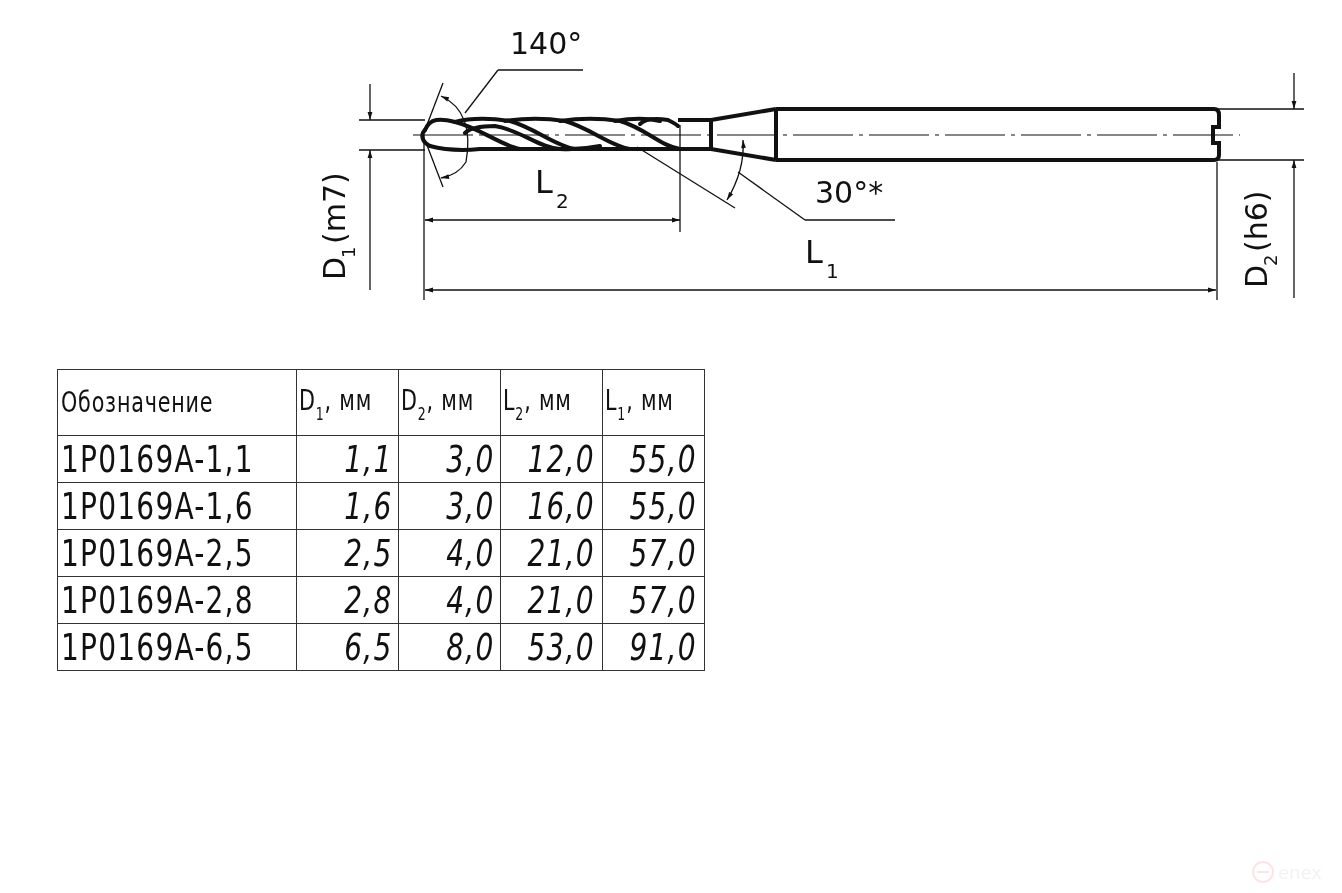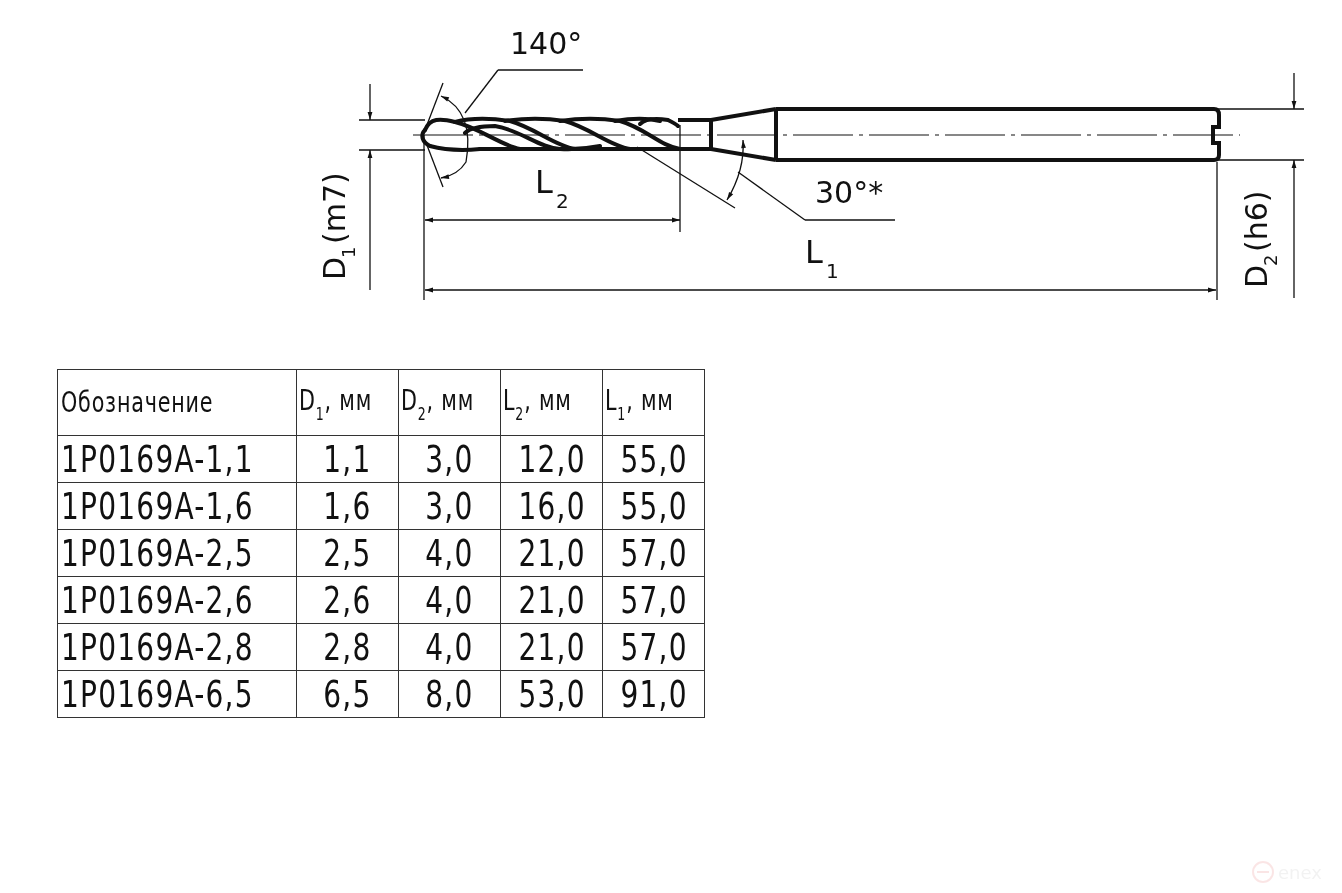--- a/index.html
+++ b/index.html
@@ -8,21 +8,21 @@
     #drawing { position: absolute; left: 0; top: 0; width: 1342px; height: 330px; }
     #drawing text { font-family: "DejaVu Sans", sans-serif; fill: #111; }
     .spec-table { position: absolute; left: 57px; top: 369px; border-collapse: collapse;
                   table-layout: fixed; }
     .spec-table td, .spec-table th { border: 1.6px solid #333; padding: 0; height: 46px;
                   font-weight: normal; font-size: 38px; line-height: 46px; white-space: nowrap;
                   letter-spacing: 1.5px; transform-origin: left; }
     .spec-table th { height: 61px; line-height: 61px; font-size: 28px; letter-spacing: 1px; text-align: left; padding-left: 3px; }
     .spec-table th.num-h { padding-left: 2px; }
     .spec-table td.name { text-align: left; padding-left: 3px; }
-    .spec-table td.num { text-align: center; }
+    .spec-table td.num { text-align: right; font-style: italic; }
     .spec-table .c0 { width: 230px; }
     .spec-table .c1 { width: 102px; }
     .spec-table .c2 { width: 102px; }
     .spec-table .c3 { width: 102px; }
     .spec-table .c4 { width: 102px; }
     .sub { font-size: 17px; position: relative; top: 10px; }
     .cell-inner { display: inline-block; transform: scaleX(0.82); }
     .name .cell-inner, th .cell-inner { transform-origin: left center; }
     .num .cell-inner { transform-origin: center center; }
     .watermark { position: absolute; left: 1252px; top: 858px; width: 82px; height: 28px;
@@ -178,27 +178,20 @@
       <td class="num"><span class="cell-inner">55,0</span></td>
     </tr>
     <tr>
       <td class="name"><span class="cell-inner">1P0169A-2,5</span></td>
       <td class="num"><span class="cell-inner">2,5</span></td>
       <td class="num"><span class="cell-inner">4,0</span></td>
       <td class="num"><span class="cell-inner">21,0</span></td>
       <td class="num"><span class="cell-inner">57,0</span></td>
     </tr>
     <tr>
-      <td class="name"><span class="cell-inner">1P0169A-2,6</span></td>
-      <td class="num"><span class="cell-inner">2,6</span></td>
-      <td class="num"><span class="cell-inner">4,0</span></td>
-      <td class="num"><span class="cell-inner">21,0</span></td>
-      <td class="num"><span class="cell-inner">57,0</span></td>
-    </tr>
-    <tr>
       <td class="name"><span class="cell-inner">1P0169A-2,8</span></td>
       <td class="num"><span class="cell-inner">2,8</span></td>
       <td class="num"><span class="cell-inner">4,0</span></td>
       <td class="num"><span class="cell-inner">21,0</span></td>
       <td class="num"><span class="cell-inner">57,0</span></td>
     </tr>
     <tr>
       <td class="name"><span class="cell-inner">1P0169A-6,5</span></td>
       <td class="num"><span class="cell-inner">6,5</span></td>
       <td class="num"><span class="cell-inner">8,0</span></td>

